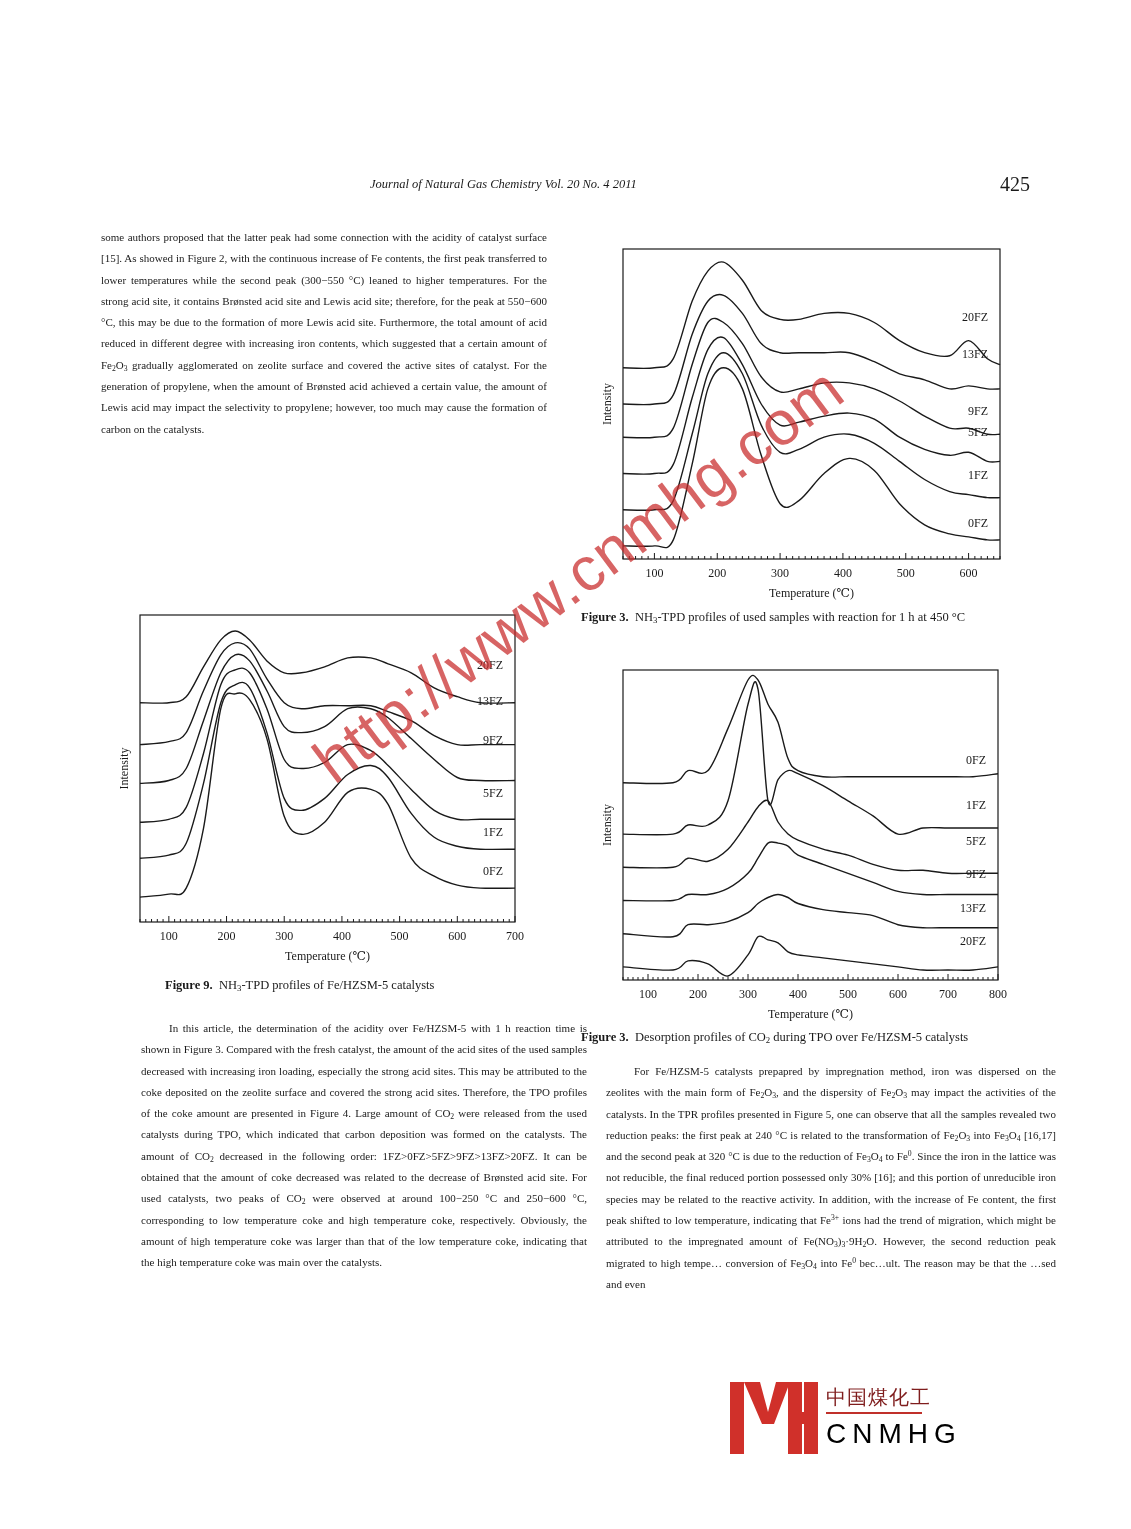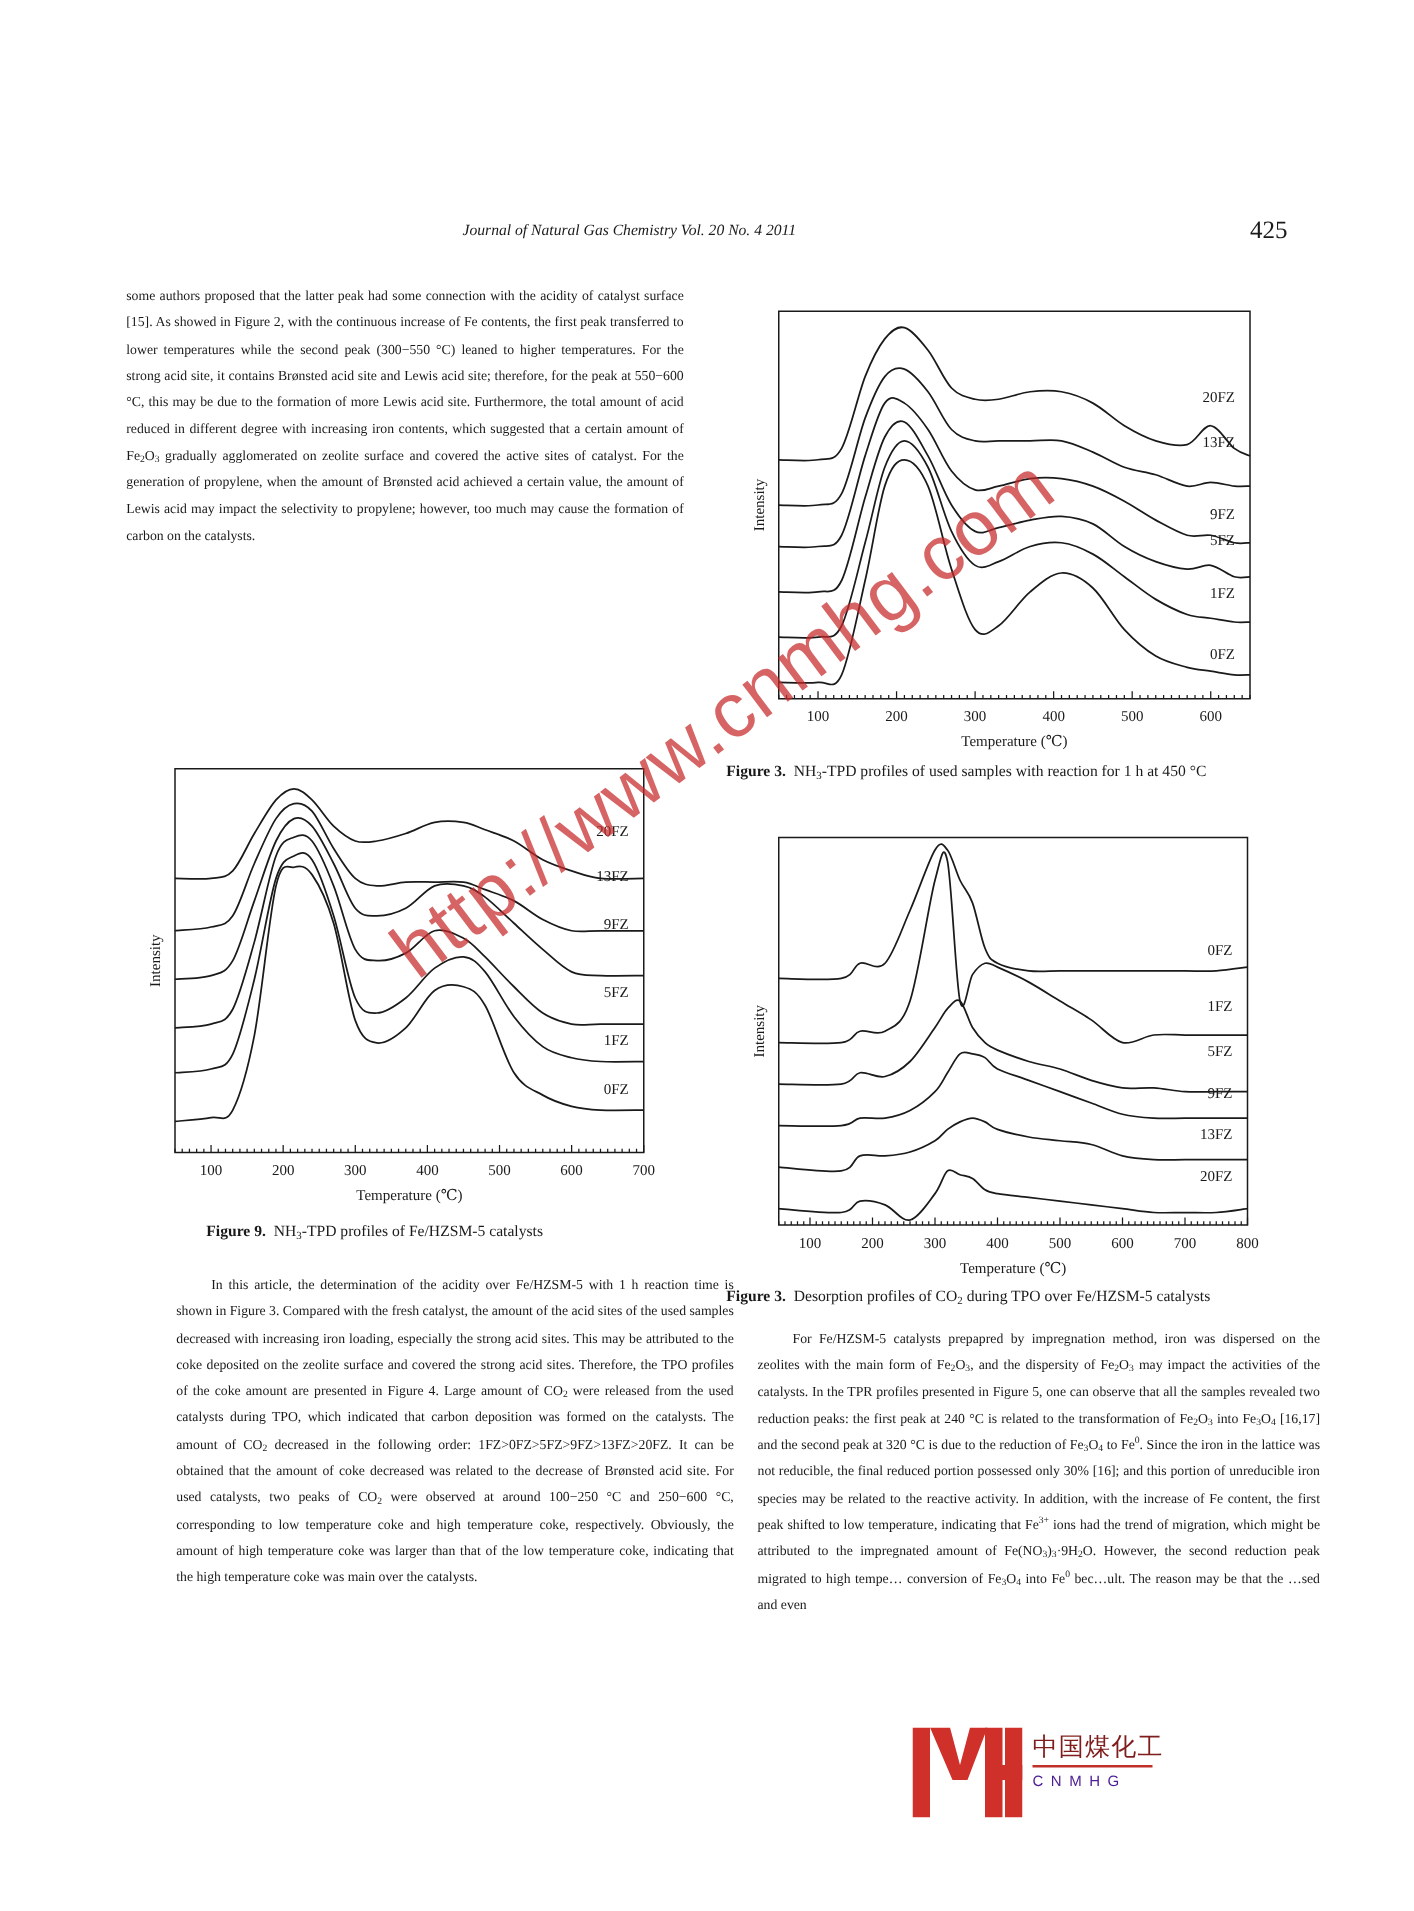--- a/index.html
+++ b/index.html
@@ -24,21 +24,21 @@
   .series-label { font-family: "Liberation Serif", "DejaVu Serif", serif; font-size: 12px; fill: #1a1a1a; }
   .watermark { position: absolute; left: 300px; top: 740px; transform-origin: 0 0; transform: rotate(-37deg);
                color: rgba(200, 40, 40, 0.72); font-family: "Liberation Sans", "DejaVu Sans", sans-serif;
                font-size: 62px; letter-spacing: 1px; white-space: nowrap; pointer-events: none; }
   .logo { position: absolute; left: 730px; top: 1382px; width: 300px; height: 72px; }
   .logo .mark { position: absolute; left: 0; top: 0; width: 88px; height: 72px; }
   .logo .cn { position: absolute; left: 96px; top: 2px; font-family: "DejaVu Sans", sans-serif;
               font-size: 20px; color: #7f1d1d; letter-spacing: 1px; background: #fff; padding-right: 2px; }
   .logo .rule { position: absolute; left: 96px; top: 30px; width: 96px; height: 2px; background: #c0302a; }
   .logo .en { position: absolute; left: 96px; top: 36px; font-family: "Liberation Sans", sans-serif;
-              font-size: 12px; letter-spacing: 6px; color: #4c1d95; background: #fff; }
+              font-size: 28px; letter-spacing: 6px; color: #000000; background: #fff; }
   .logo-mask { position: absolute; background: #fff; }
 </style>
 </head>
 <body>
 
 <div class="running-head">
   <span class="journal">Journal of Natural Gas Chemistry Vol. 20 No. 4 2011</span>
   <span class="pageno">425</span>
 </div>
 

